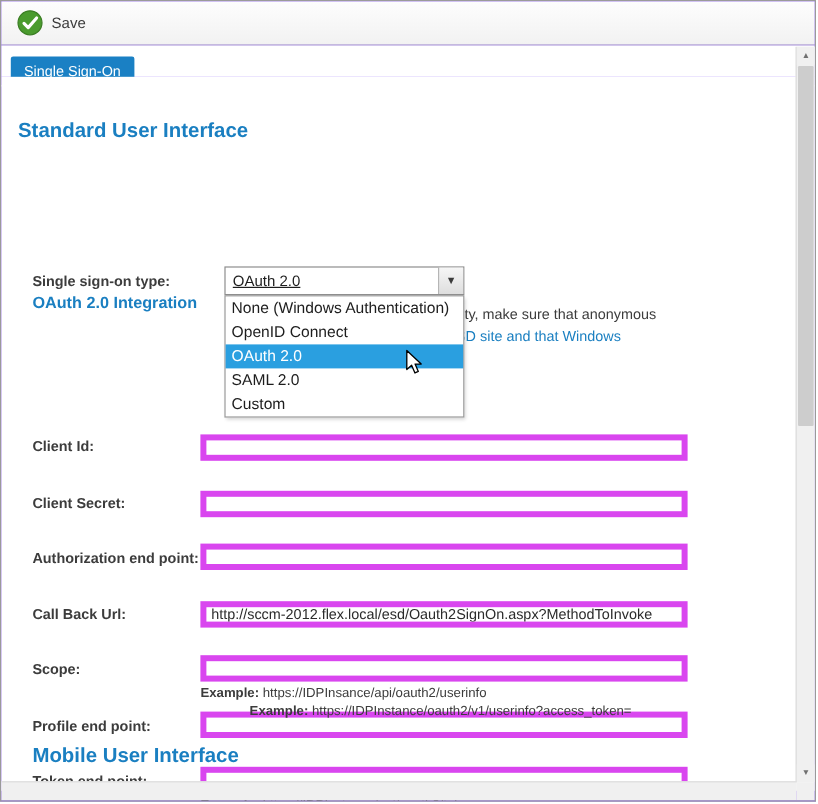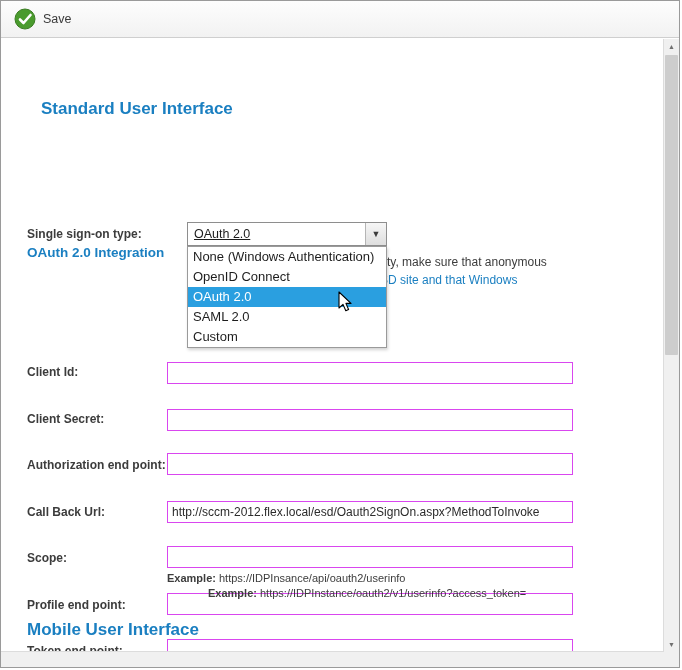--- a/index.html
+++ b/index.html
@@ -87,21 +87,21 @@
   }
   .section-title {
     color: #1a7fc1;
     font-size: 17px;
     font-weight: bold;
     margin: 0;
     padding: 0;
   }
   .sso-title {
     position: absolute;
-    left: 40px;
+    left: 14px;
     top: 35px;
   }
   .oauth-title {
     position: absolute;
     left: 26px;
     top: 181px;
     font-size: 13.5px;
   }
   .mobile-title {
     position: absolute;
@@ -111,21 +111,21 @@
   .field-label {
     position: absolute;
     left: 26px;
     font-size: 12px;
     color: #3c3c3c;
     font-weight: bold;
   }
   .textbox {
     position: absolute;
     height: 22px;
-    border: 1px solid #d946ef;
+    border: 5px solid #d946ef;
     background: #ffffff;
     box-sizing: border-box;
     font-family: "Liberation Sans", sans-serif;
     font-size: 12px;
     color: #2b2b2b;
     padding: 0 4px;
     outline: none;
   }
   .example-note {
     position: absolute;
@@ -274,20 +274,21 @@
           <circle cx="11" cy="11" r="10" fill="#4a9b2e"></circle>
           <circle cx="11" cy="11" r="10" fill="none" stroke="#3b7d24" stroke-width="1"></circle>
           <path d="M6 11.5 L9.5 15 L16.5 7" fill="none" stroke="#ffffff" stroke-width="2.6" stroke-linecap="round" stroke-linejoin="round"></path>
         </svg>
       </span>
       <span class="save-label">Save</span>
     </div>
   </div>
 
   <div class="tabstrip">
+    <span class="tab">Single Sign-On</span>
     <div class="tab-underline"></div>
   </div>
 
   <div class="content">
 
     <h2 class="section-title sso-title">Standard User Interface</h2>
 
     <span class="field-label" style="top:163px;">Single sign-on type:</span>
 
     <div class="occluded-text">

